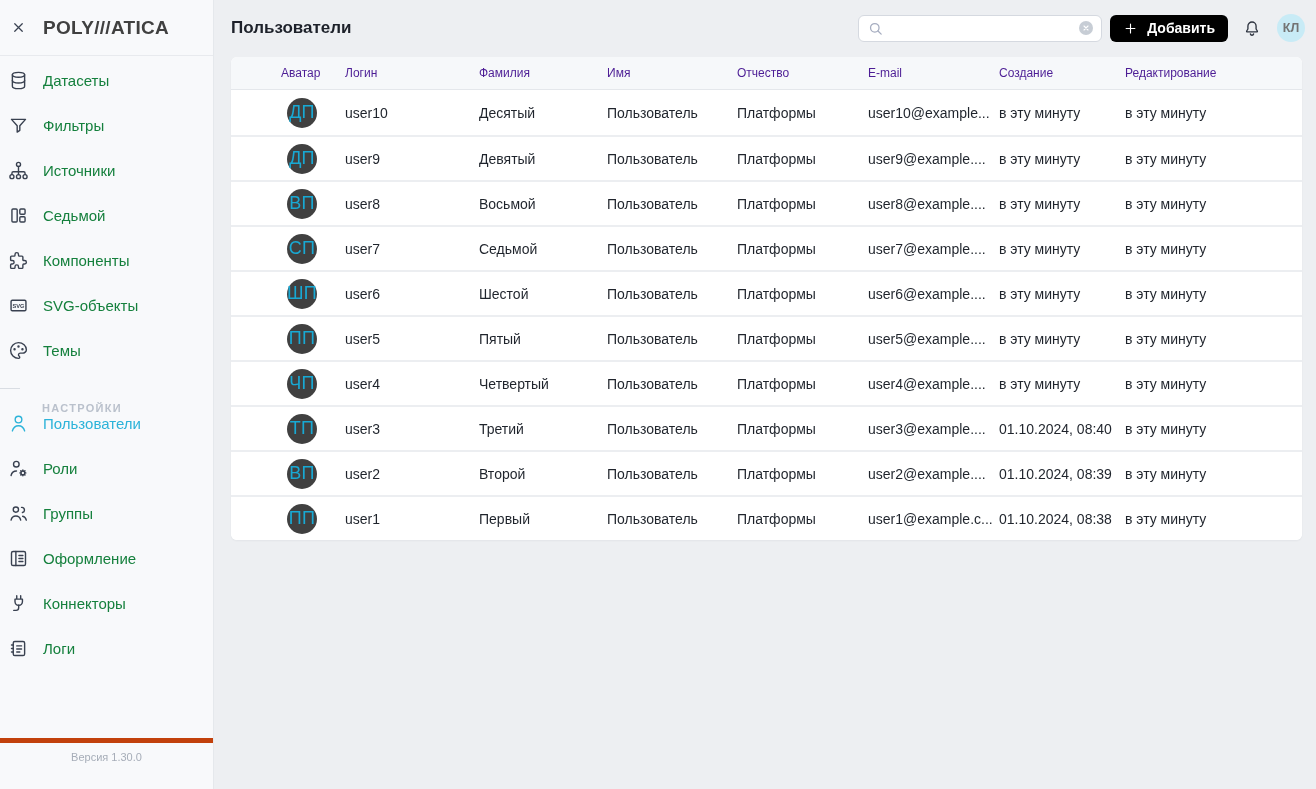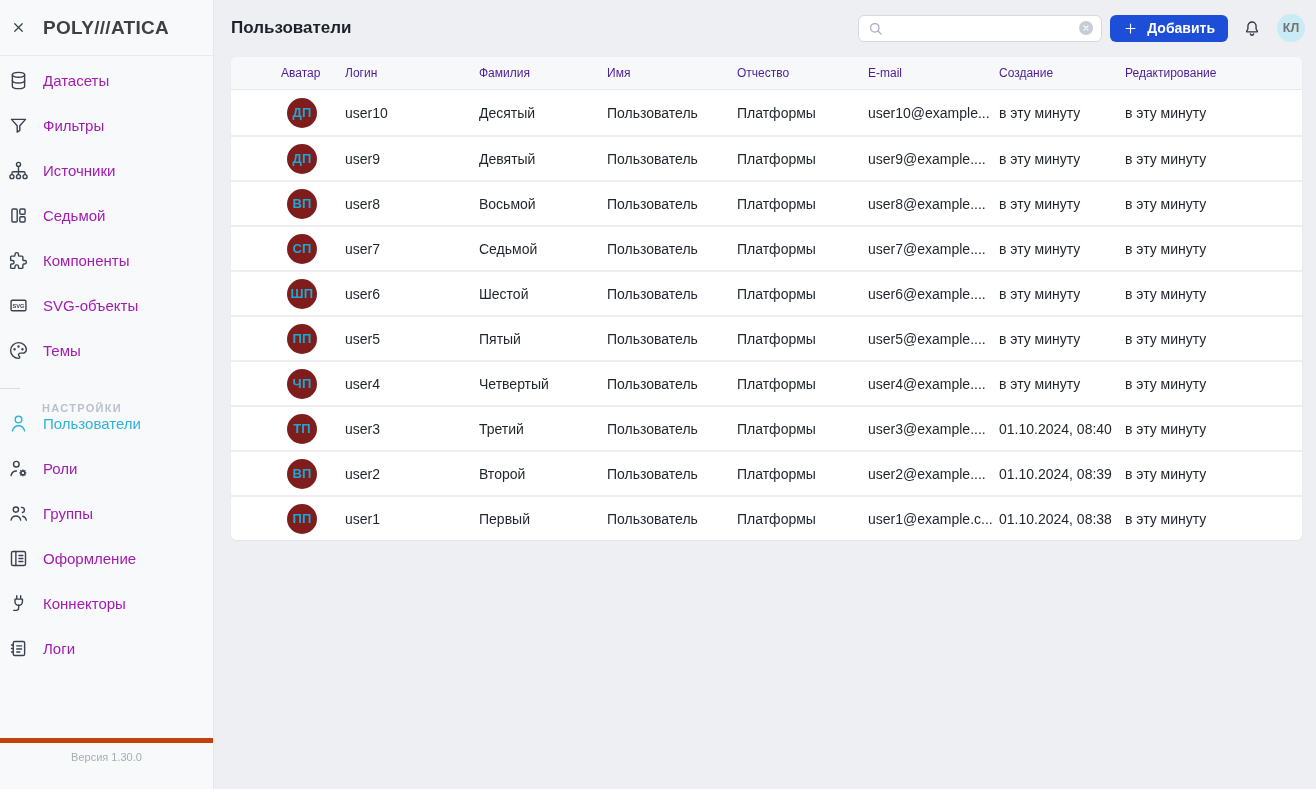--- a/index.html
+++ b/index.html
@@ -27,21 +27,21 @@
   .logo {
     margin-left:14px; font-size:19px; font-weight:800; letter-spacing:.3px;
     color:#404040;
   }
   .nav { flex:1; padding-top:2px; overflow:hidden; }
   .nav-item {
     height:45px; display:flex; align-items:center; padding-left:8px;
     cursor:pointer; color:#394150; text-decoration:none;
   }
   .nav-item .nicon { width:21px; height:21px; display:flex; align-items:center; justify-content:center; }
-  .nav-item .nlabel { margin-left:14px; font-size:15px; color:#a21caf; }
+  .nav-item .nlabel { margin-left:14px; font-size:15px; color:#15803d; }
   .nav-item.active .nlabel { color:#2cb3d9; }
   .nav-item.active { color:#2cb3d9; }
   .nav-section {
     height:26px; display:flex; align-items:center; margin-top:2px;
   }
   .nav-section-line { width:20px; height:1px; background:#d9dde3; }
   .nav-section-label {
     margin-left:22px; font-size:11px; font-weight:700; letter-spacing:1.3px;
     color:#bac1cc;
     margin-top:40px;
@@ -66,21 +66,21 @@
   .searchbox input {
     flex:1; border:none; outline:none; background:transparent;
     font-family:"Liberation Sans", sans-serif; font-size:13px; color:#20252d;
     min-width:0; padding:0 6px;
   }
   .clear-btn {
     width:14px; height:14px; border-radius:50%; background:#c7cdd5;
     display:flex; align-items:center; justify-content:center; cursor:pointer; flex-shrink:0;
   }
   .add-btn {
-    margin-left:8px; height:27px; padding:0 13px; background:#1d4ed8;
+    margin-left:8px; height:27px; padding:0 13px; background:#000000;
     border:none; border-radius:6px; display:flex; align-items:center;
     color:#fff; font-family:"Liberation Sans", sans-serif; font-size:14px; font-weight:700;
     cursor:pointer;
   }
   .add-btn .plus { width:15px; height:15px; margin-right:9px; display:flex; }
   .bell { margin-left:14px; width:20px; height:21px; color:#2e3440; display:flex; cursor:pointer; }
   .user-avatar {
     margin-left:15px; width:28px; height:28px; border-radius:50%;
     background:#c8ebf6; color:#737373; font-size:12.5px; font-weight:700;
     display:flex; align-items:center; justify-content:center; cursor:pointer;
@@ -104,22 +104,22 @@
   }
   .hcell.first { padding-left:50px; }
   .trow { height:45px; background:#fff; cursor:pointer; }
   .trow + .trow { border-top:2px solid #eceef1; }
   .tcell {
     font-size:14px; color:#1f242c; white-space:nowrap; overflow:hidden;
     padding-right:8px;
   }
   .avatar-cell { padding-left:56px; }
   .badge {
-    width:30px; height:30px; border-radius:50%; background:#7f1d1d;
-    color:#18a9d4; font-size:13px; font-weight:700; letter-spacing:.2px;
+    width:30px; height:30px; border-radius:50%; background:#404040;
+    color:#18a9d4; font-size:18px; font-weight:400; letter-spacing:.2px;
     display:flex; align-items:center; justify-content:center;
   }
   svg { display:block; }
 </style>
 </head>
 <body>
 
 <aside class="sidebar">
   <div class="side-head">
     <span class="close-btn">

